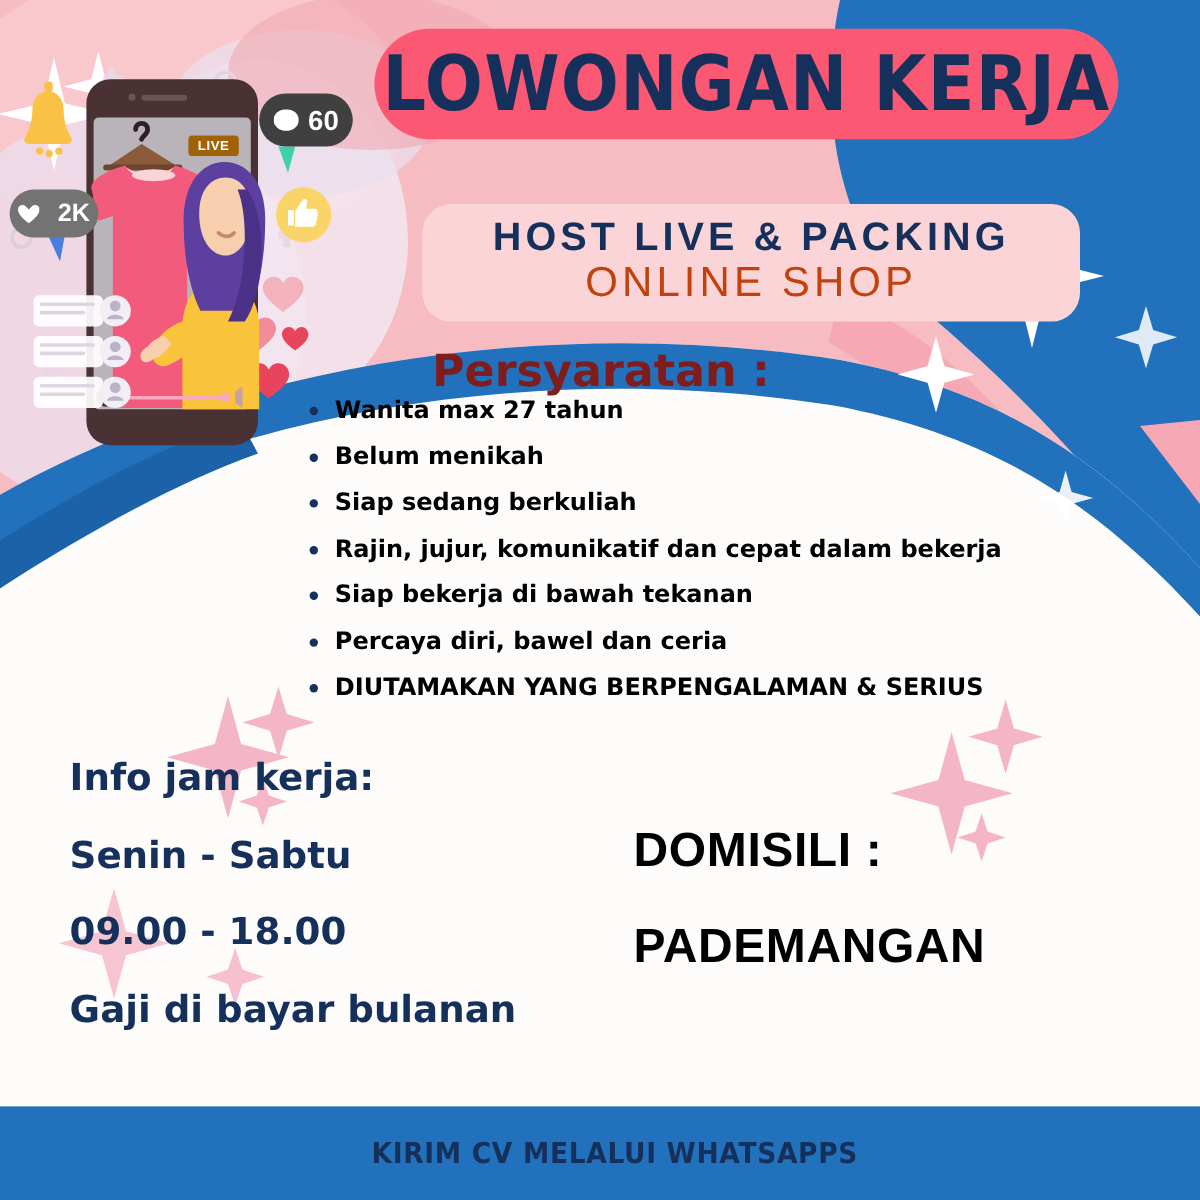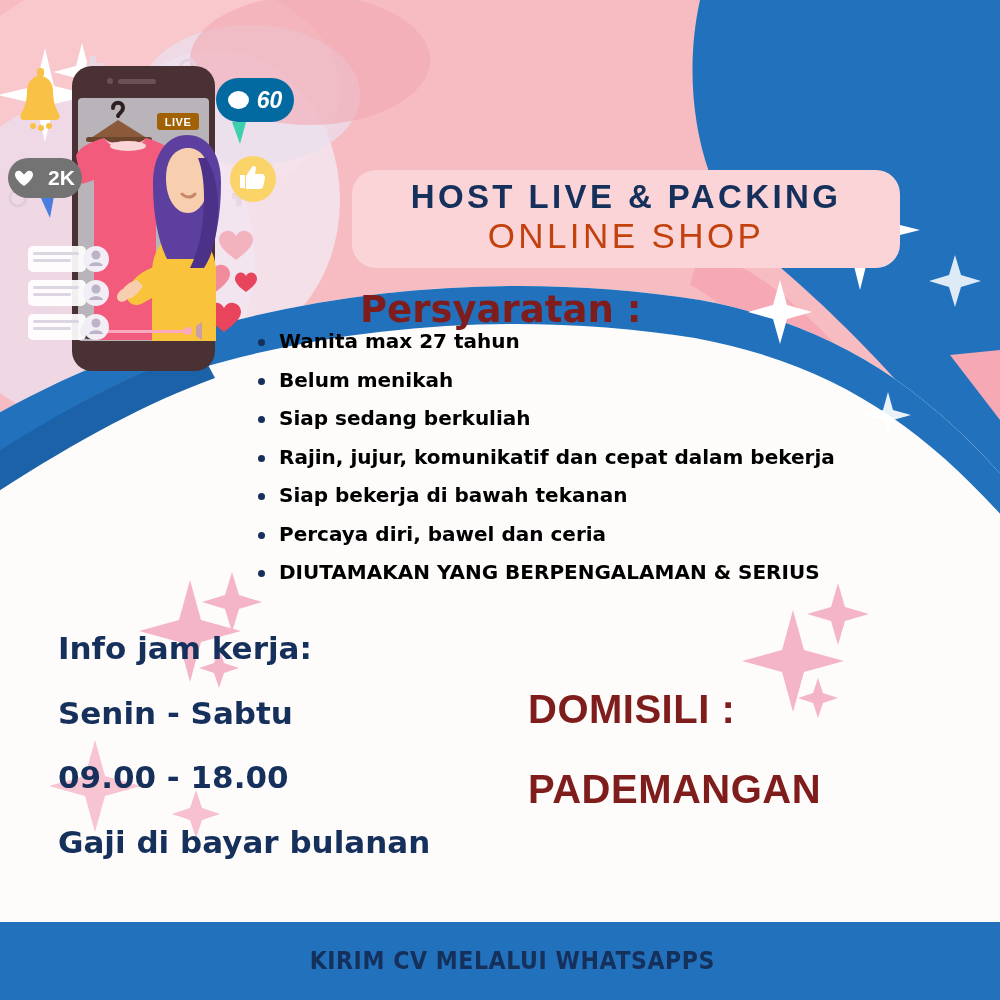--- a/index.html
+++ b/index.html
@@ -69,21 +69,21 @@
     font-family:"DejaVu Sans", sans-serif;
     font-weight:bold; font-size:31px; color:#16305c;
     white-space:nowrap; margin-bottom:32px; line-height:1.05;
   }
 
   
   .dom-block { position:absolute; left:528px; top:688px; }
   .dom-line {
     font-family:"Liberation Sans", sans-serif;
     font-weight:bold; font-size:40px; letter-spacing:0.5px;
-    color:#7f1d1d; white-space:nowrap; margin-bottom:38px; line-height:1.05;
+    color:#000000; white-space:nowrap; margin-bottom:38px; line-height:1.05;
   }
 
   
   .footer-bar {
     position:absolute; left:0; top:922px; width:1000px; height:78px;
     background:#2171bc; display:flex; align-items:center; justify-content:center;padding-left:24px;
   }
   .footer-text {
     font-family:"DejaVu Sans", sans-serif;
     font-weight:bold; font-size:24px; letter-spacing:0.6px;
@@ -97,21 +97,21 @@
   .badge {
     position:absolute; display:flex; align-items:center; justify-content:center;
     font-family:"Liberation Sans", sans-serif; font-weight:bold; color:#ffffff;
   }
   #badge-likes {
     left:8px; top:158px; width:74px; height:40px;
     background:#737373; border-radius:20px; font-size:21px; gap:15px;
   }
   #badge-comments {
     left:216px; top:78px; width:78px; height:44px;
-    background:#0369a1; border-radius:22px; font-size:23px; gap:8px;font-style:italic;
+    background:#404040; border-radius:22px; font-size:23px; gap:8px;
   }
   .live-badge {
     position:absolute; left:157px; top:113px; width:42px; height:17px;
     background:#a16207; border-radius:3px;
     display:flex; align-items:center; justify-content:center;
     font-family:"Liberation Sans", sans-serif;
     font-weight:bold; font-size:11px; color:#ffffff; letter-spacing:0.5px;text-align:right;
   }
 </style>
 </head>
@@ -288,20 +288,23 @@
 
   <div class="badge" id="badge-comments">
     <svg width="21" height="19" viewBox="0 0 21 19">
       <ellipse cx="10.5" cy="9" rx="10.5" ry="9" fill="#ffffff"></ellipse>
     </svg>
     <span>60</span>
   </div>
 
   <div class="live-badge">LIVE</div>
 
+  <div class="title-banner">
+    <span class="title-text">LOWONGAN KERJA</span>
+  </div>
 
   <div class="subtitle-banner">
     <span class="sub-line1">HOST LIVE &amp; PACKING</span>
     <span class="sub-line2">ONLINE SHOP</span>
   </div>
 
   <div class="req-heading">Persyaratan :</div>
 
   <div class="req-list">
     <div class="req-item">

